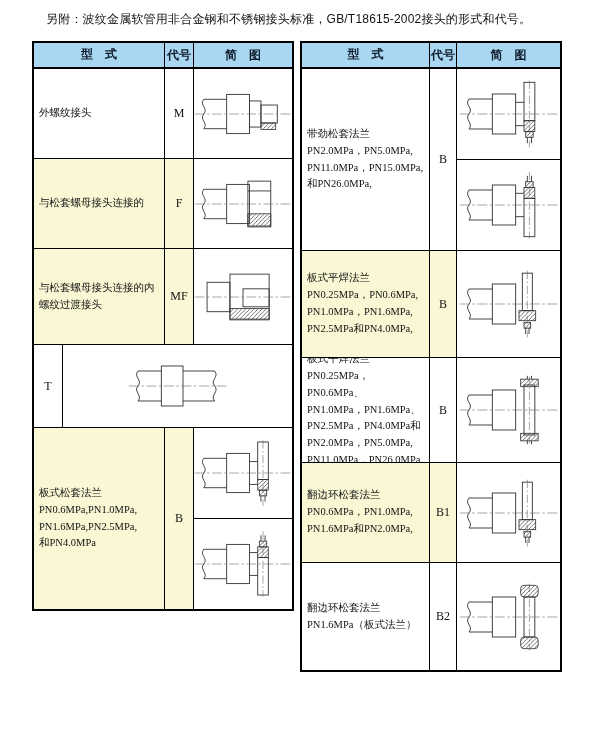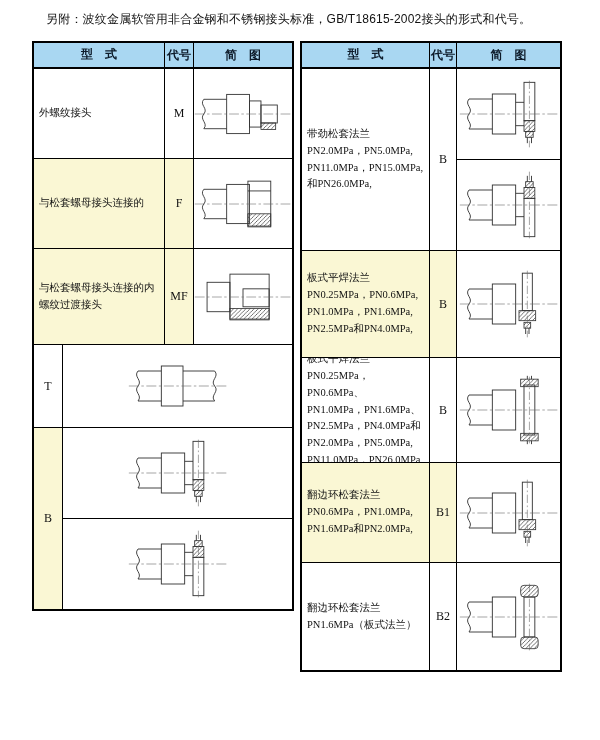--- a/index.html
+++ b/index.html
@@ -160,20 +160,26 @@
             <line x1="66" y1="24" x2="104" y2="24" stroke="#333" stroke-width="1.1"></line>
             <line x1="66" y1="60" x2="104" y2="60" stroke="#333" stroke-width="1.1"></line>
             <path d="M104,24 c6,7 -6,11 0,18 c6,7 -6,11 0,18" fill="none" stroke="#333" stroke-width="1.1"></path>
             <line x1="1" y1="42" x2="119" y2="42" stroke="#666" stroke-width="0.7" stroke-dasharray="12 3 3 3"></line>
           </svg>
         </div>
       </div>
   </div>
 
   <div class="row hl" style="height:181px">
+    <div class="cell type">
+        <span>板式松套法兰
+PN0.6MPa,PN1.0MPa,
+PN1.6MPa,PN2.5MPa,
+和PN4.0MPa</span>
+      </div>
     <div class="cell code">B</div>
     <div class="cell dia">
         <div class="sub">
           <svg width="100" height="74" viewBox="0 0 120 84">
             <defs>
               <pattern id="h6" patternUnits="userSpaceOnUse" width="5" height="5">
                 <path d="M0,5 L5,0" stroke="#555" stroke-width="1"></path>
               </pattern>
             </defs>
             <line x1="12" y1="24" x2="40" y2="24" stroke="#333" stroke-width="1.1"></line>

